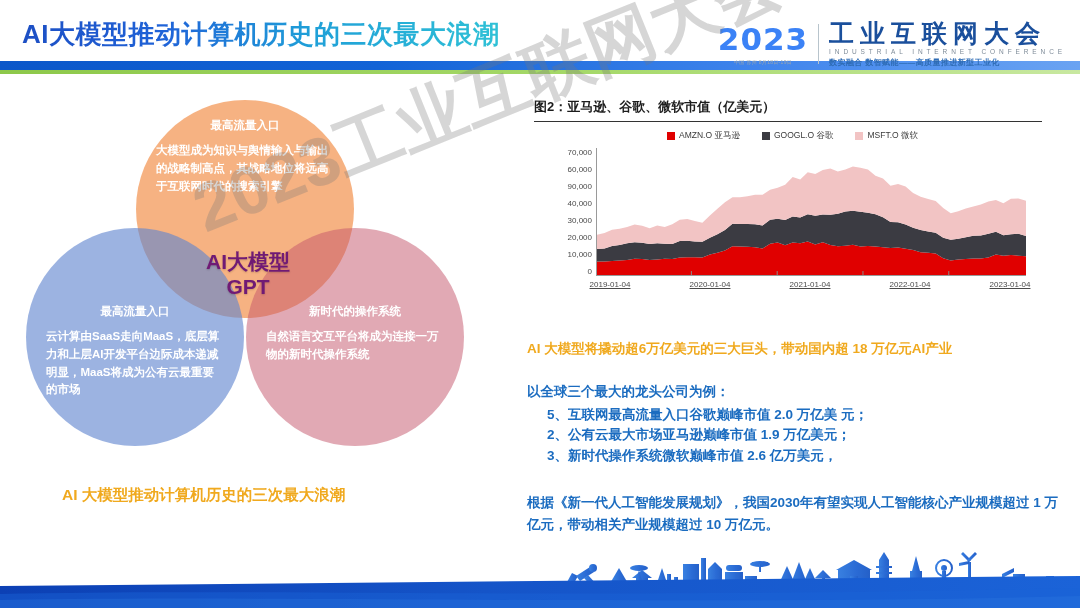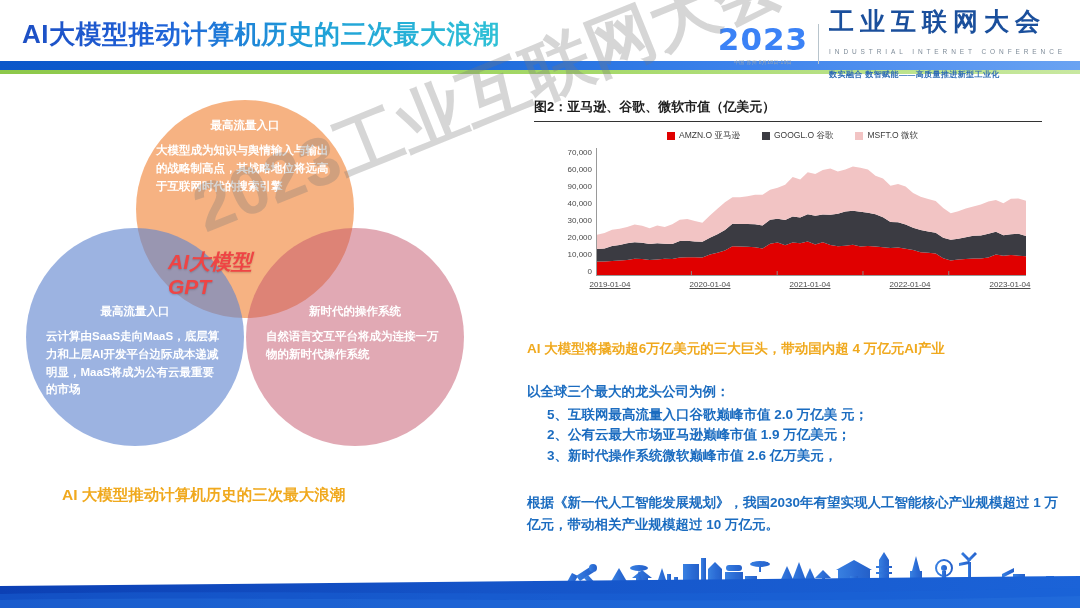--- a/index.html
+++ b/index.html
@@ -30,21 +30,21 @@
 
   
   #logo { position: absolute; right: 14px; top: 16px; height: 56px; display: flex; align-items: center; }
   #logo-year-wrap { display: flex; flex-direction: column; align-items: center; padding-right: 10px; }
   #logo-year {
     font-size: 31px; font-weight: bold; color: #3b82f6; letter-spacing: 1px; line-height: 1;
     font-family: "DejaVu Sans", sans-serif;
   }
   #logo-year-sub { font-size: 5px; color: #9aa7b0; letter-spacing: .3px; margin-top: 4px; white-space: nowrap; }
   #logo-divider { width: 1px; height: 40px; background: #b8c4cc; }
-  #logo-right { display: flex; flex-direction: column; padding-left: 10px; gap: 12px; }
+  #logo-right { display: flex; flex-direction: column; padding-left: 10px; }
   #logo-cn { font-size: 25px; font-weight: bold; color: #1a4f9c; letter-spacing: 6px; line-height: 1.05; }
   #logo-en { font-size: 6.5px; color: #7f8c99; letter-spacing: 3.9px; margin-top: 2px; }
   #logo-tag { font-size: 8px; color: #2e6cb5; letter-spacing: .4px; margin-top: 2px; font-weight: bold; }
 
   
   #watermark {
     position: absolute; left: 180px; top: 170px;
     font-size: 68px; font-weight: bold; color: rgba(120,120,120,.30);
     transform: rotate(-22deg); transform-origin: left top;
     white-space: nowrap; pointer-events: none; z-index: 40;
@@ -69,24 +69,23 @@
   }
   #circle-right {
     left: 238px; top: 128px; width: 218px; height: 218px;
     background: rgba(196,84,106,.50);
     padding-top: 76px;
   }
   .circle-head { font-size: 11.5px; font-weight: bold; margin-bottom: 9px; }
   .circle-body { font-size: 11.5px; font-weight: bold; line-height: 1.55; width: 178px; }
   #venn-center {
     position: absolute; left: 160px; top: 150px; width: 160px;
-    text-align: left; color: #ef4444; z-index: 25;
+    text-align: center; color: #701a75; z-index: 25;
     font-size: 21px; font-weight: bold; line-height: 1.18;
     text-shadow: 0 1px 2px rgba(0,0,0,.18);
-    font-style: italic;
   }
   #venn-caption {
     position: absolute; left: 62px; top: 485px; width: 440px;
     font-size: 15.5px; font-weight: bold; color: #f0a91e; z-index: 20;
   }
 
   
   #chart-panel { position: absolute; left: 520px; top: 98px; width: 545px; height: 222px; z-index: 12; }
   #chart-title {
     font-size: 13px; font-weight: bold; color: #1c1c1c;
@@ -219,21 +218,21 @@
         <span>2019-01-04</span>
         <span>2020-01-04</span>
         <span>2021-01-04</span>
         <span>2022-01-04</span>
         <span>2023-01-04</span>
       </div>
   </div>
 </div>
 
 <div id="right-text">
-  <div id="headline">AI 大模型将撬动超6万亿美元的三大巨头，带动国内超 4 万亿元AI产业</div>
+  <div id="headline">AI 大模型将撬动超6万亿美元的三大巨头，带动国内超 18 万亿元AI产业</div>
   <div id="example-intro">以全球三个最大的龙头公司为例：</div>
   <ul id="example-list">
       <li>5、互联网最高流量入口谷歌巅峰市值 2.0 万亿美 元；</li>
       <li>2、公有云最大市场亚马逊巅峰市值 1.9 万亿美元；</li>
       <li>3、新时代操作系统微软巅峰市值 2.6 亿万美元，</li>
     </ul>
   <div id="closing">根据《新一代人工智能发展规划》，我国2030年有望实现人工智能核心产业规模超过 1 万亿元，带动相关产业规模超过 10 万亿元。</div>
 </div>
 
 <div id="footer">

